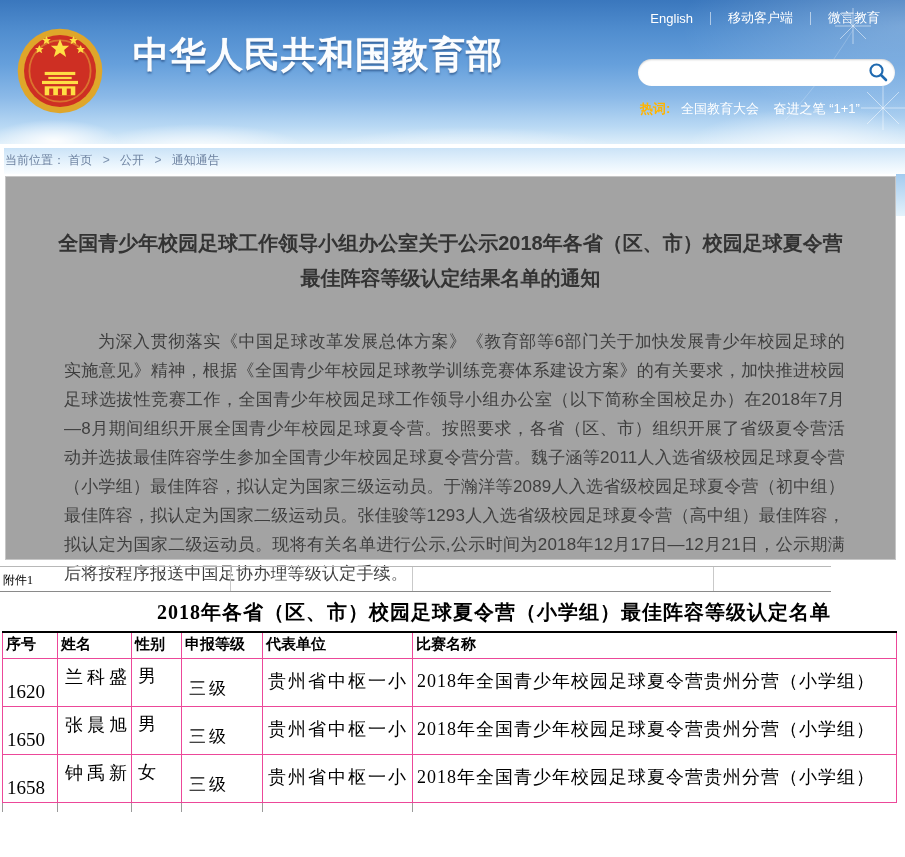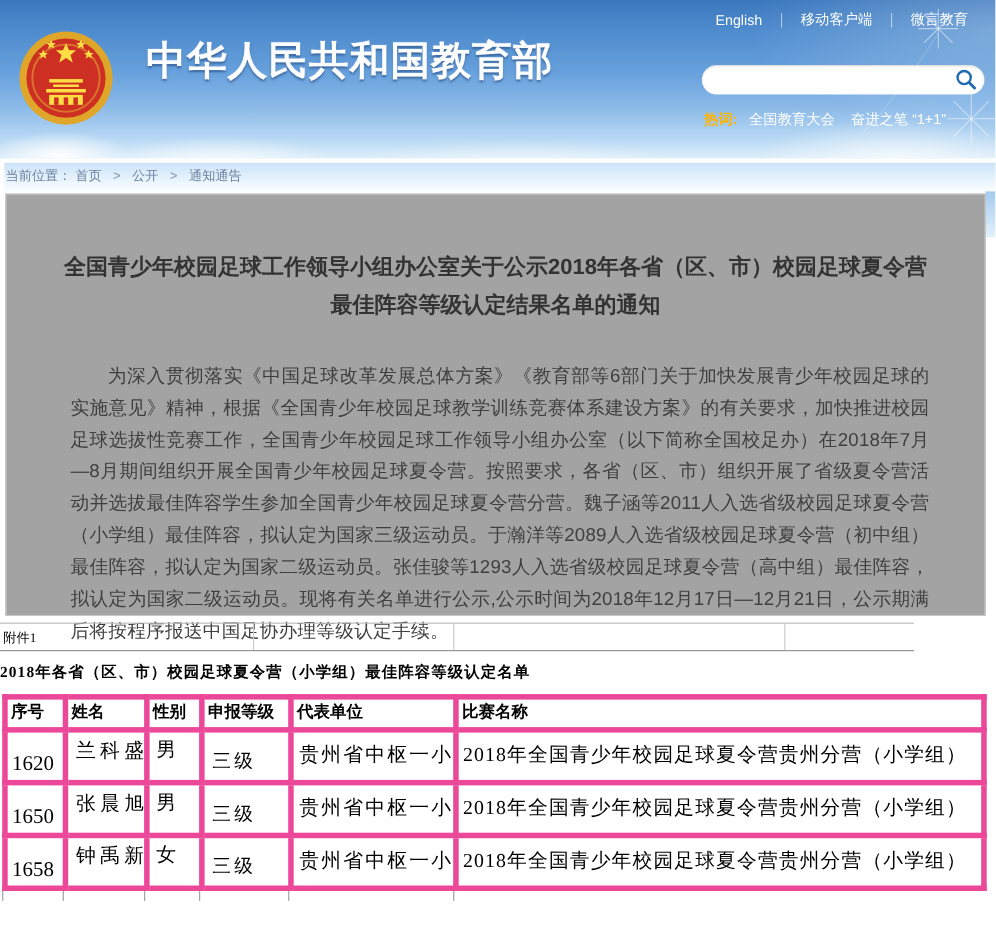--- a/index.html
+++ b/index.html
@@ -51,24 +51,24 @@
     text-align:justify;text-indent:2em;letter-spacing:.2px;}
 
   
   .attachment{position:absolute;top:558px;left:0;width:831px;
     font-family:"Liberation Serif","DejaVu Serif",serif;color:#000;}
   .attach-topline{border-top:1px solid #b8b8b8;margin-top:8px;}
   .attach-row{position:relative;height:24px;}
   .attach-label{position:absolute;left:3px;top:5px;font-size:12px;}
   .vtick{position:absolute;top:0;width:1px;height:100%;background:#c9c9c9;}
   .attach-midline{border-top:1px solid #8a8a8a;}
-  .table-title{height:39px;line-height:40px;text-align:left;font-size:14px;font-weight:bold;letter-spacing:1px;}
+  .table-title{height:39px;line-height:40px;text-align:right;font-size:20px;font-weight:bold;letter-spacing:1px;}
   table.roster{border-collapse:collapse;width:895px;margin-left:2px;table-layout:fixed;
     border:1px solid #000;border-top:2px solid #000;}
-  table.roster th,table.roster td{border:5px solid #ec4899;overflow:hidden;white-space:nowrap;}
+  table.roster th,table.roster td{border:1px solid #ec4899;overflow:hidden;white-space:nowrap;}
   table.roster th{font-size:15px;font-weight:bold;text-align:left;vertical-align:top;
     padding:2px 0 3px 3px;height:20px;}
   tr.data-row{height:48px;}
   td.c-no{vertical-align:bottom;padding:0 0 3px 4px;font-size:19px;}
   td.c-name{vertical-align:middle;padding:0 16px 12px 7px;font-size:18px;letter-spacing:4px;font-family:Liberation Serif, serif;}
   td.c-gender{vertical-align:middle;padding:0 0 14px 6px;font-size:18px;}
   td.c-level{vertical-align:bottom;padding:0 0 6px 7px;font-size:17px;letter-spacing:3px;}
   td.c-unit{vertical-align:middle;padding:0 0 4px 5px;font-size:18px;letter-spacing:2px;}
   td.c-comp{vertical-align:middle;padding:0 0 4px 4px;font-size:18px;letter-spacing:1px;}
   .below-ticks{position:relative;height:10px;}

